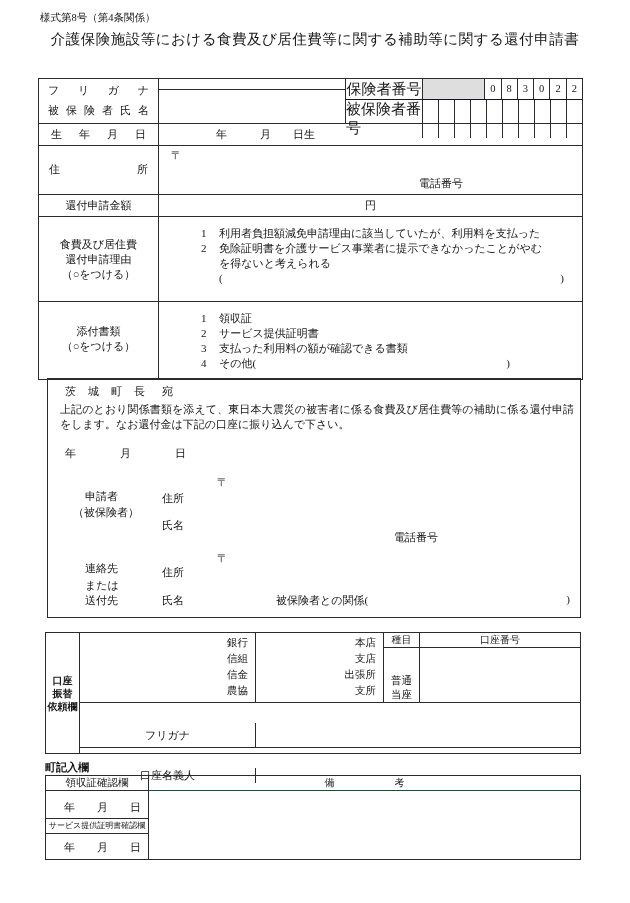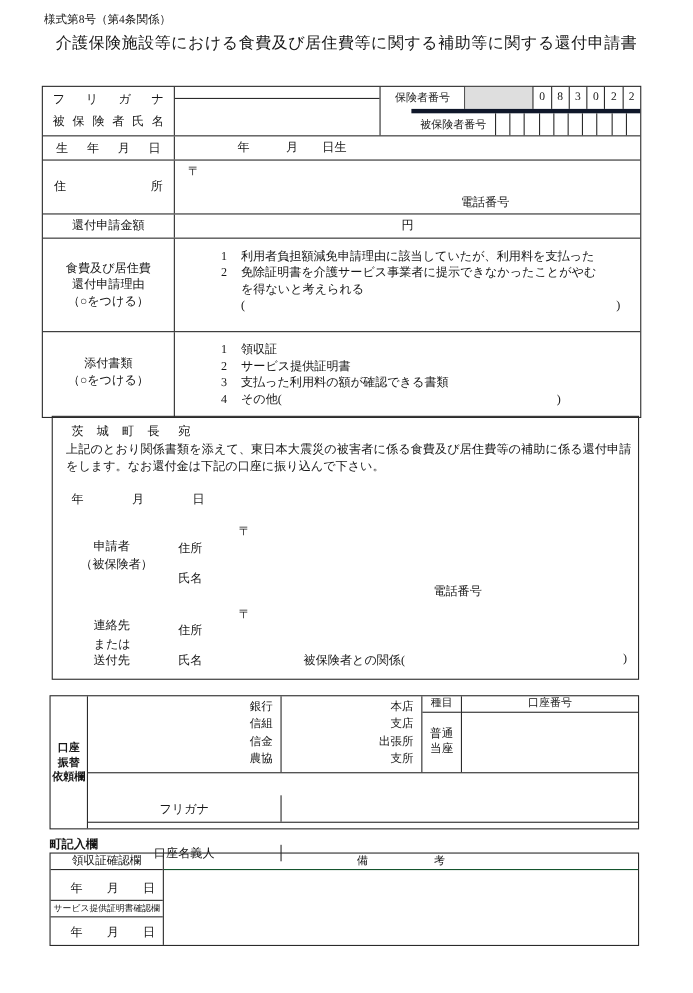--- a/index.html
+++ b/index.html
@@ -21,22 +21,22 @@
   .lab { width:120px; border-right:1px solid #2b2b2b; flex:none; }
   .val { flex:1; position:relative; }
   .jl { text-align:justify; text-align-last:justify; }
 
   .row-name { height:44px; }
   .name-labels { display:flex; flex-direction:column; justify-content:space-between; padding:4px 9px 5px 9px; }
   .fld-name { width:187px; border-right:1px solid #2b2b2b; position:relative; flex:none; }
   .furigana-line { position:absolute; top:10px; left:0; right:0; border-bottom:1px solid #2b2b2b; height:0; }
   .numarea { flex:1; display:flex; flex-direction:column; }
   .numrow { display:flex; flex:1; }
-  .numrow + .numrow { border-top:4px solid #0f172a;margin-left:28px; }
-  .numlab { width:77px; border-right:1px solid #2b2b2b; display:flex; align-items:center; justify-content:center; font-size:10px; flex:none; }
+  .numrow + .numrow { border-top:1px solid #0f172a; }
+  .numlab { width:77px; border-right:1px solid #2b2b2b; display:flex; align-items:center; justify-content:center; font-size:15px; flex:none; }
   .cells { flex:1; display:flex; }
   .cell { flex:1; border-left:1px solid #2b2b2b; text-align:center; font-size:10.5px; line-height:20px; }
   .cell:first-child { border-left:none; }
   .shade { flex:4; background:#dedede; }
 
   .row-birth { height:22px; }
   .birth-val { line-height:21px; padding-left:57px; }
 
   .row-addr { height:49px; }
   .postal { position:absolute; left:12px; top:2px; }
@@ -86,21 +86,21 @@
   #bank { position:absolute; left:45px; top:632px; width:536px; height:122px; border:1px solid #2b2b2b; display:flex; }
   .bank-side { width:34px; flex:none; border-right:1px solid #2b2b2b; display:flex; flex-direction:column;
                align-items:center; justify-content:center; font-family:"Liberation Sans","DejaVu Sans",sans-serif;
                font-weight:bold; font-size:10px; line-height:13px; }
   .bank-main { flex:1; display:flex; flex-direction:column;gap:20px; }
   .bank-r1 { height:70px; flex:none; display:flex; border-bottom:1px solid #2b2b2b; }
   .bank-names { width:176px; flex:none; border-right:1px solid #2b2b2b; text-align:right; padding:2px 7px 0 0; font-size:10.5px; line-height:16px; }
   .bank-branches { width:128px; flex:none; border-right:1px solid #2b2b2b; text-align:right; padding:2px 7px 0 0; font-size:10.5px; line-height:16px; }
   .bank-type { width:36px; flex:none; border-right:1px solid #2b2b2b; display:flex; flex-direction:column; }
   .type-head { height:15px; flex:none; border-bottom:1px solid #2b2b2b; text-align:center; font-size:10px; line-height:14px; }
-  .type-body { flex:1; display:flex; flex-direction:column; align-items:center; justify-content:center; font-size:10.5px; line-height:14px; }
+  .type-body { flex:1; display:flex; flex-direction:column; align-items:center; justify-content:flex-end; font-size:10.5px; line-height:14px; }
   .bank-acct { flex:1; display:flex; flex-direction:column; }
   .acct-head { height:15px; flex:none; border-bottom:1px solid #2b2b2b; text-align:center; font-size:10px; line-height:14px; }
   .acct-body { flex:1; }
   .bank-r2 { height:25px; flex:none; display:flex; border-bottom:1px solid #2b2b2b; }
   .bank-r3 { flex:1; display:flex; }
   .bank-lab { width:176px; flex:none; border-right:1px solid #2b2b2b; display:flex; align-items:center; justify-content:center; }
   .bank-fld { flex:1; }
 
   
   .town-label { position:absolute; left:45px; top:760px; font-family:"Liberation Sans","DejaVu Sans",sans-serif;

